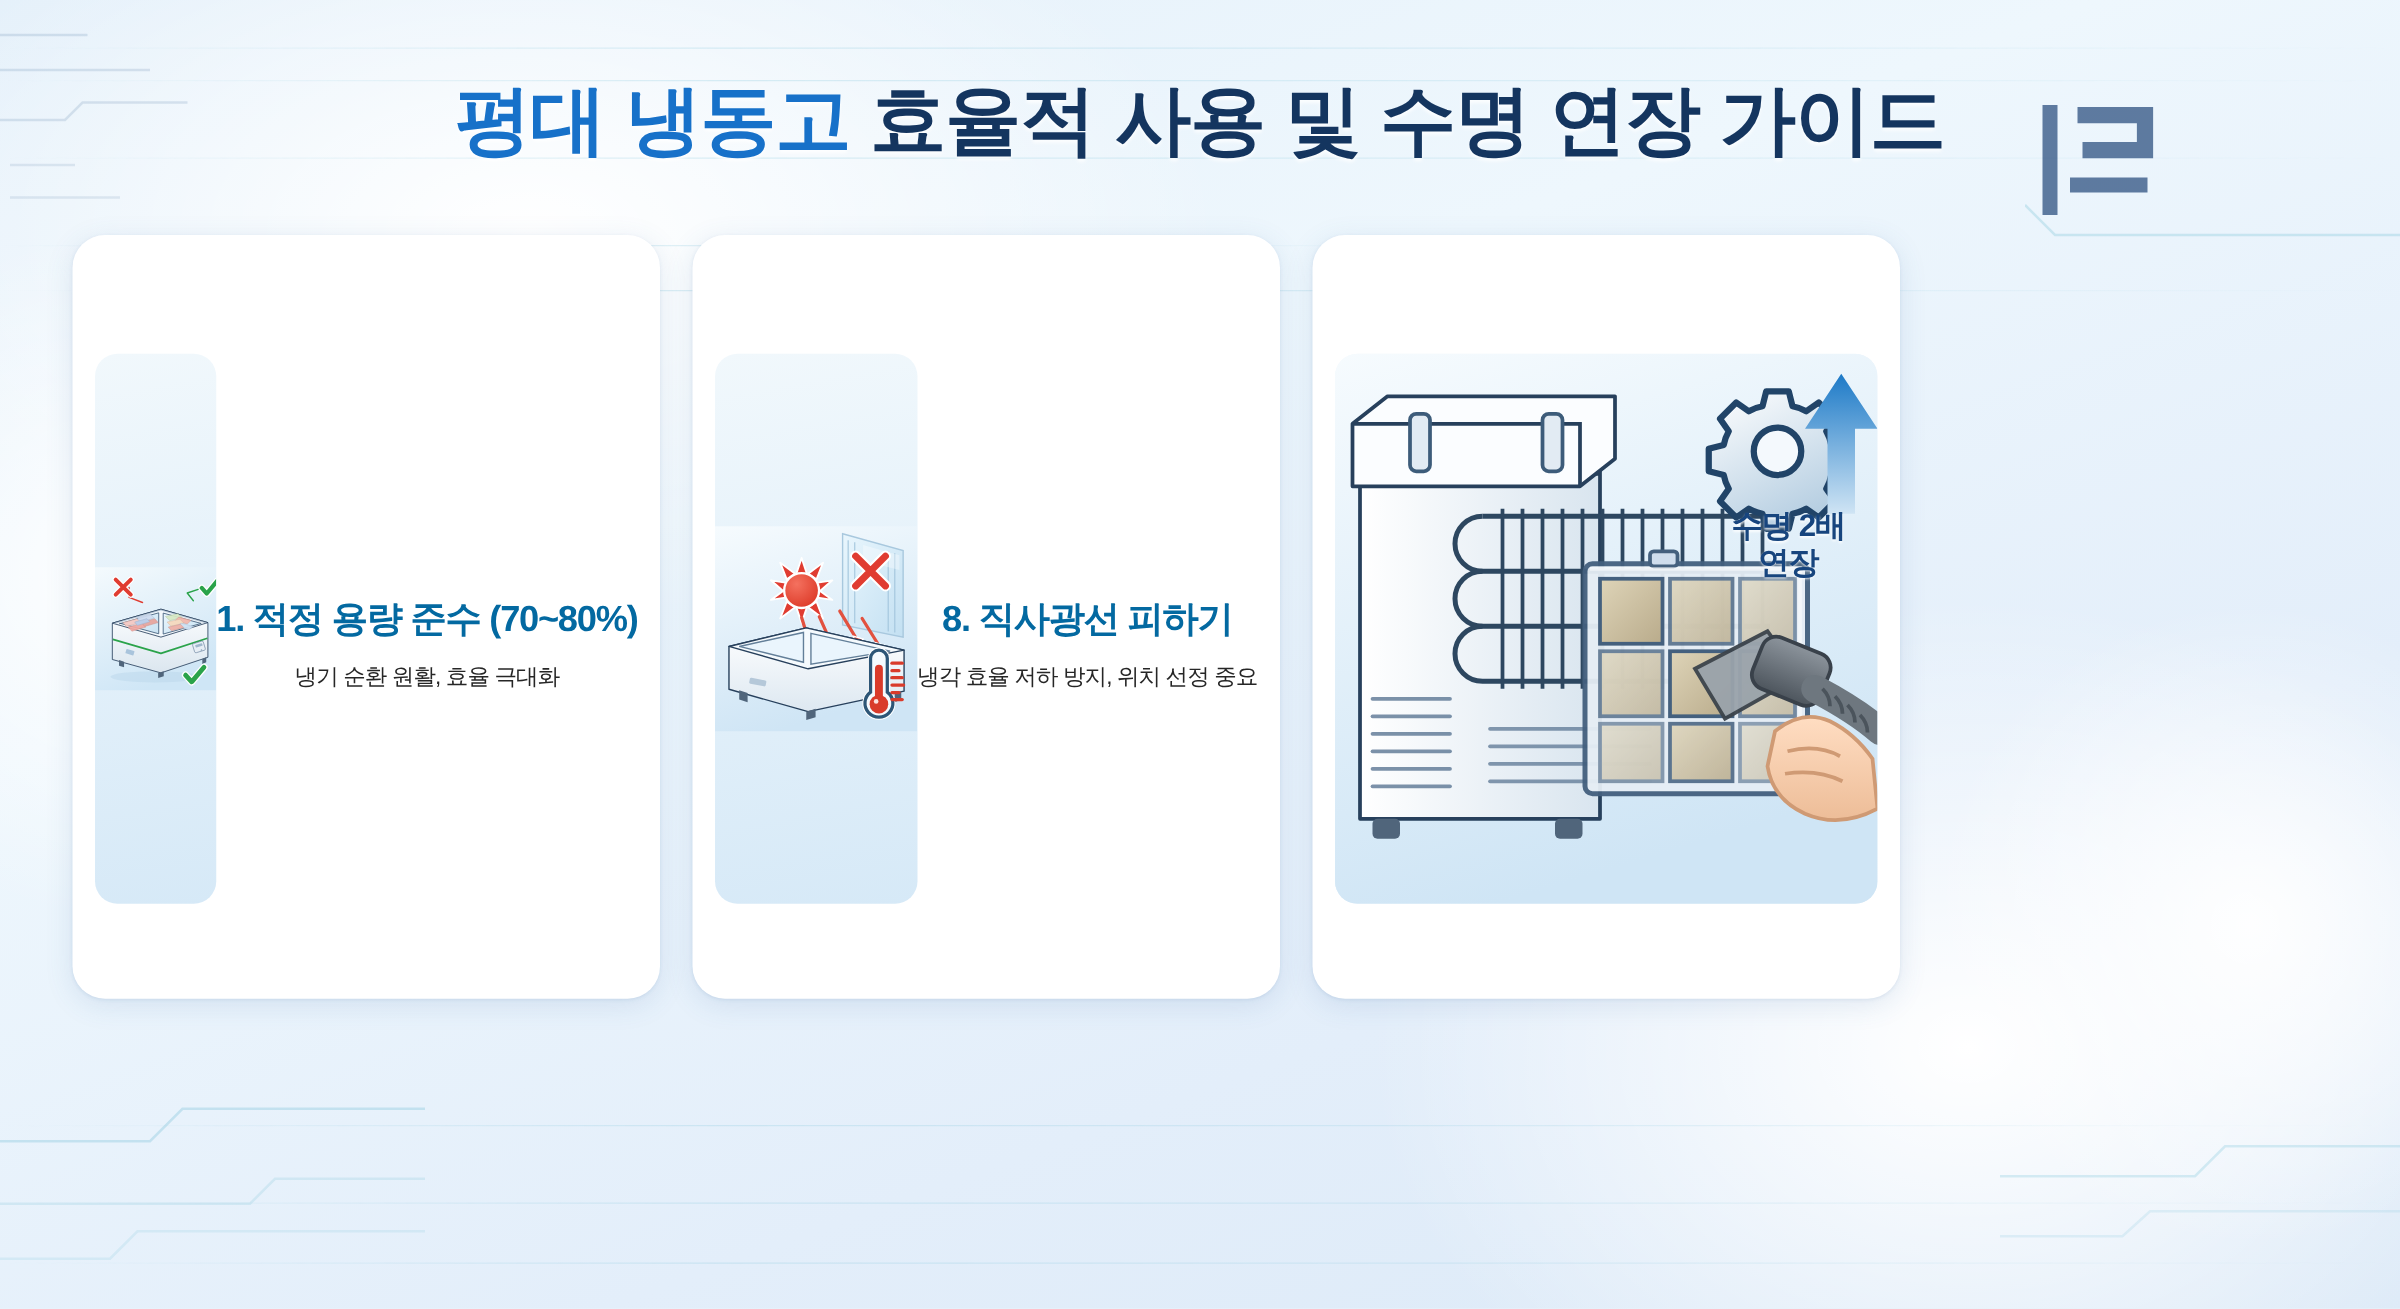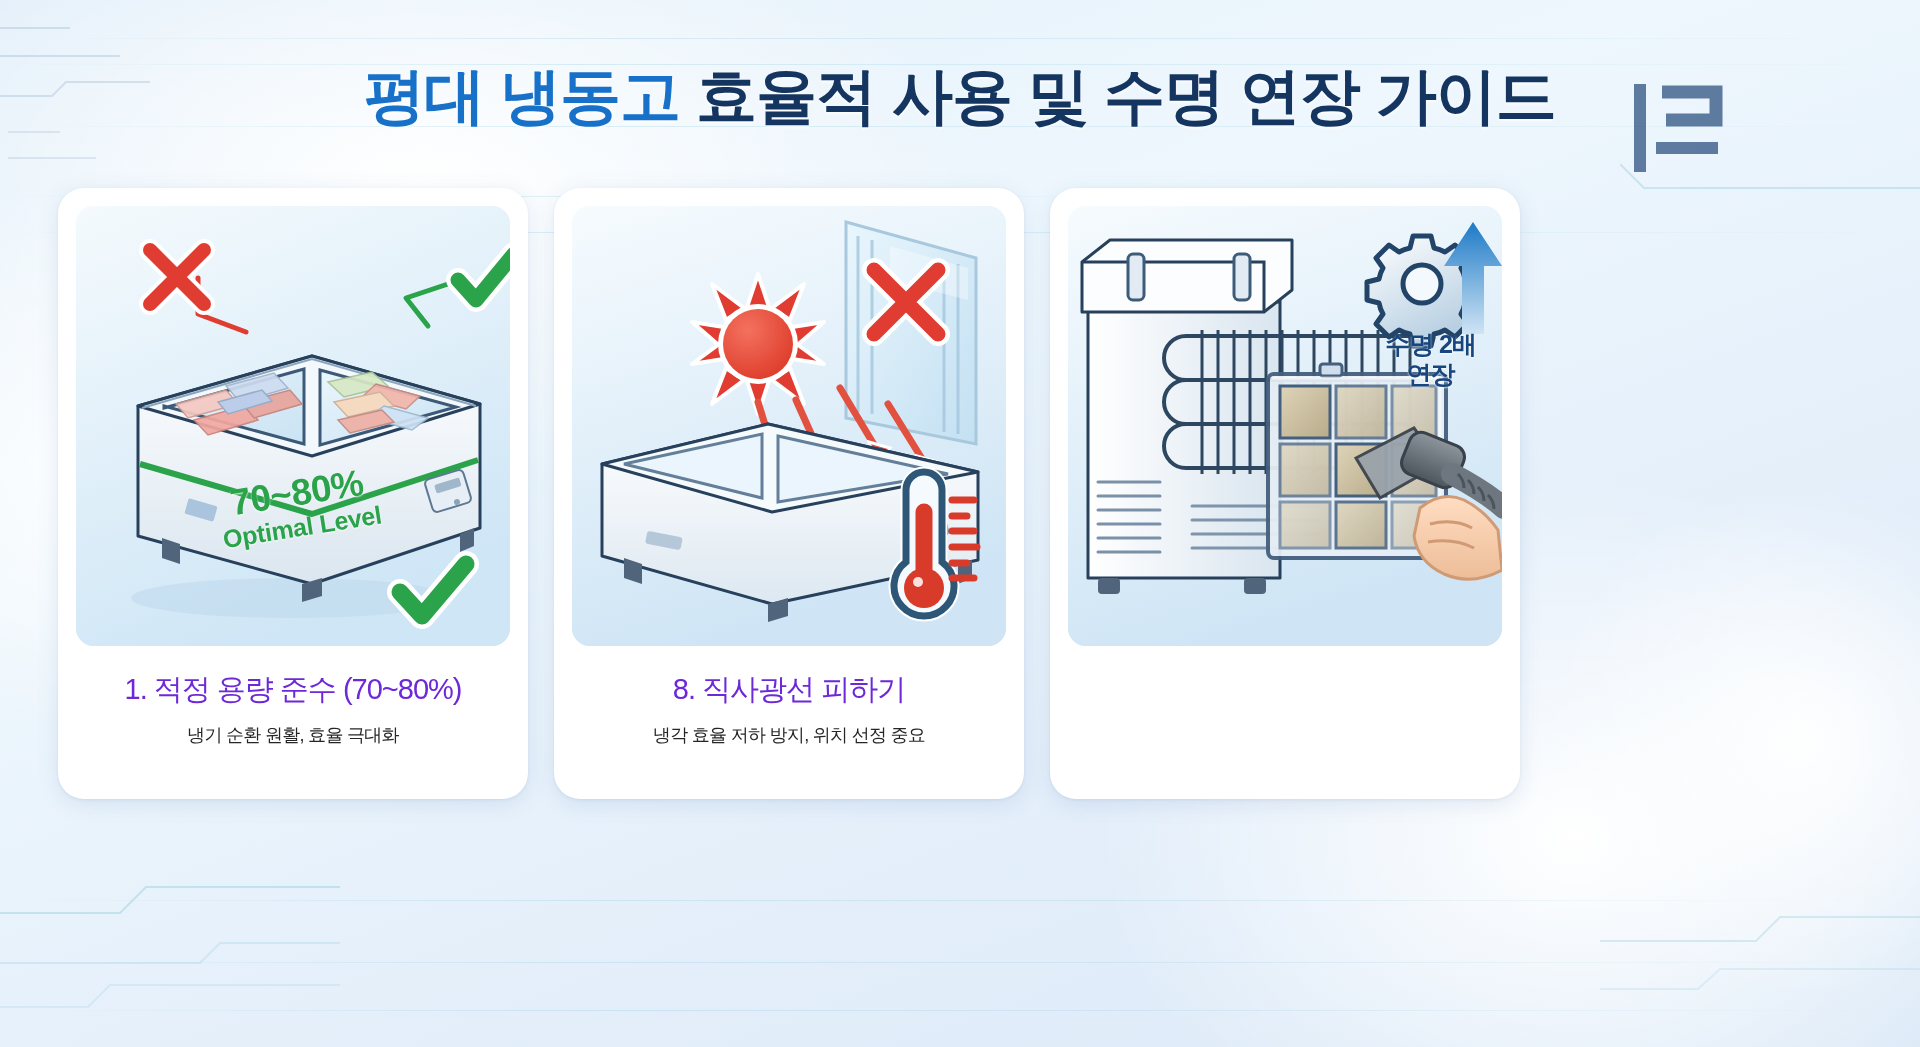--- a/index.html
+++ b/index.html
@@ -46,36 +46,36 @@
   
   .cards {
     position:absolute; top:188px; left:58px;
     display:flex; gap:26px; z-index:4;
   }
   .card {
     width:470px; height:611px;
     background:#ffffff;
     border-radius:26px;
     box-shadow:0 5px 22px rgba(60,110,165,.13), 0 1px 3px rgba(60,110,165,.10);
-    display:flex; flex-direction:column; align-items:center;
+    display:flex; flex-direction:row; align-items:center;
     padding:18px 18px 0 18px;
     position:relative;
   }
   .illo {
     width:434px; height:440px;
     border-radius:18px;
     position:relative;
     overflow:hidden;
     background:linear-gradient(170deg,#f1f8fc 0%,#e4f1fa 48%,#d6e9f7 100%);
   }
   .illo svg { position:absolute; inset:0; width:100%; height:100%; display:block; }
 
   .cap { width:100%; text-align:center; margin-top:24px; }
   .cap-title {
-    font-size:29px; font-weight:normal; color:#6d28d9; letter-spacing:-1px;
+    font-size:29px; font-weight:bold; color:#0369a1; letter-spacing:-1px;
     white-space:nowrap;
     text-align:center;
   }
   .cap-sub {
     font-size:18px; color:#262626; margin-top:13px; letter-spacing:-.7px;
     white-space:nowrap;
   }
 
   
   .lvl-label {

